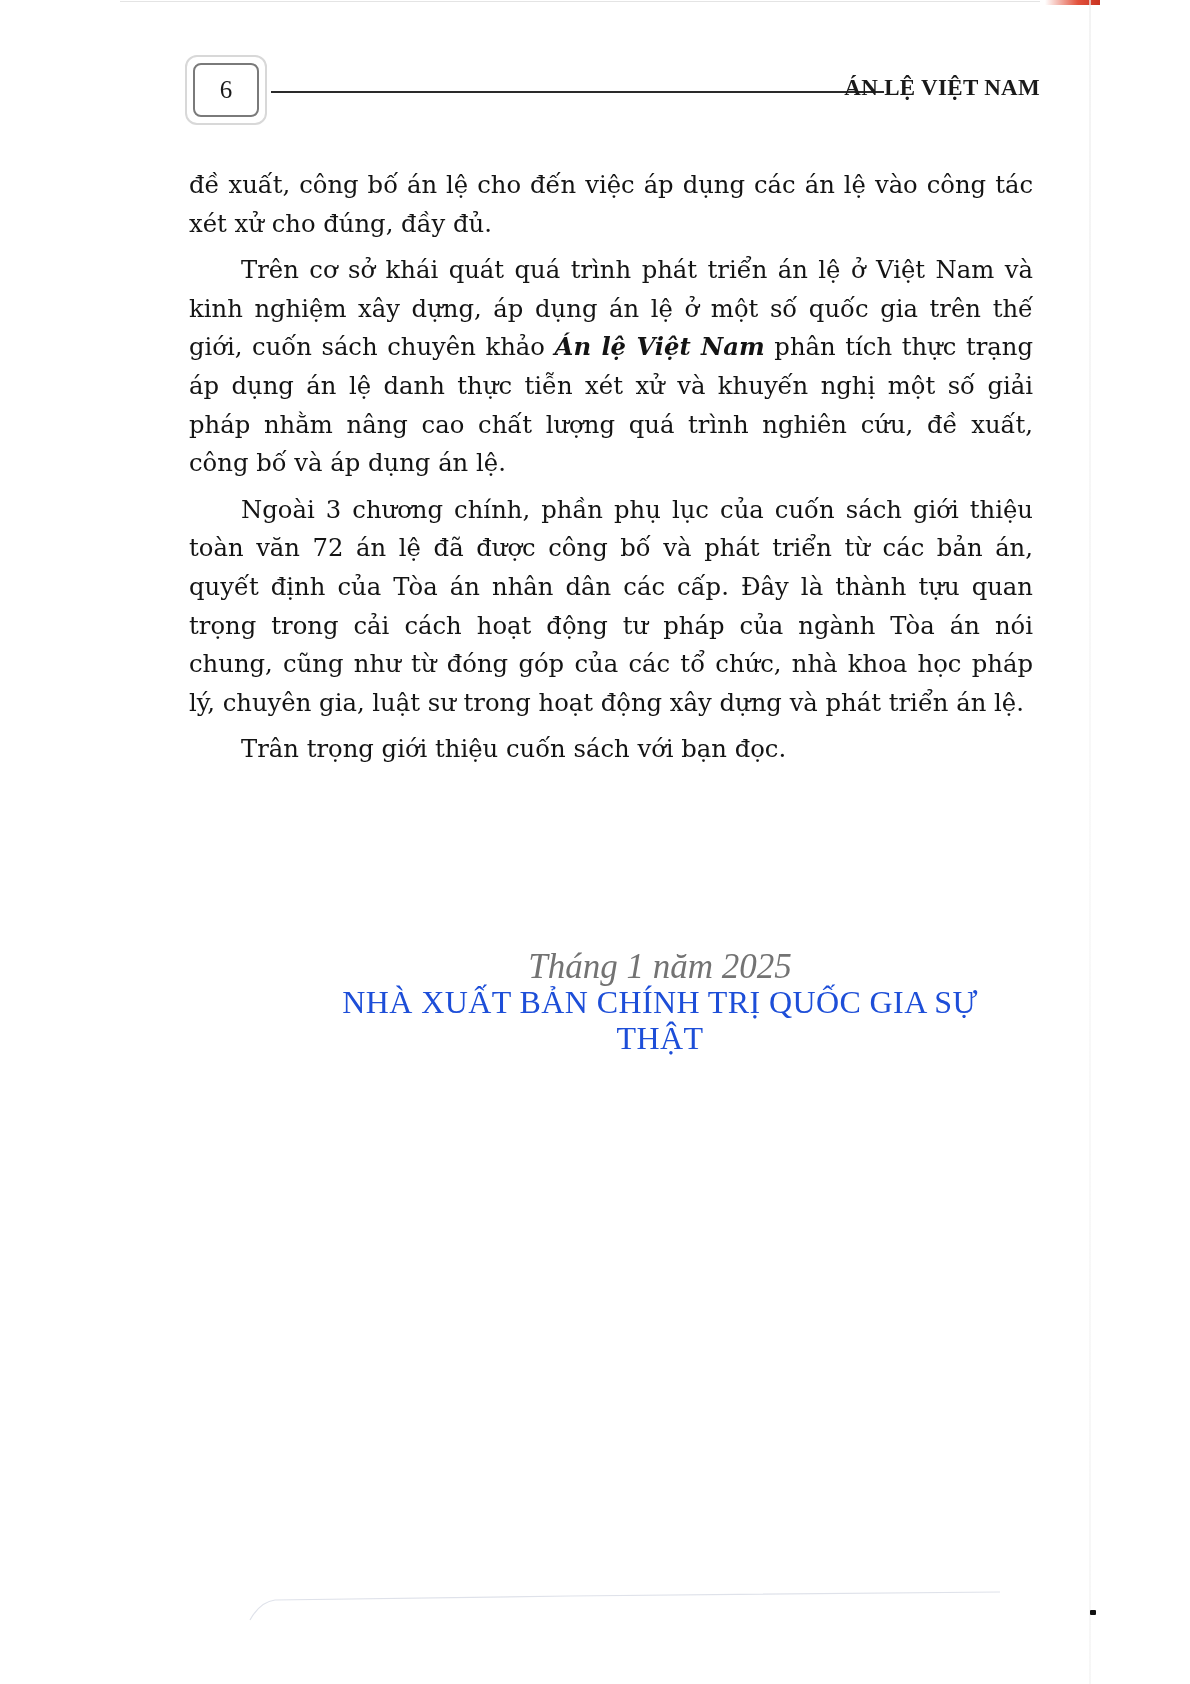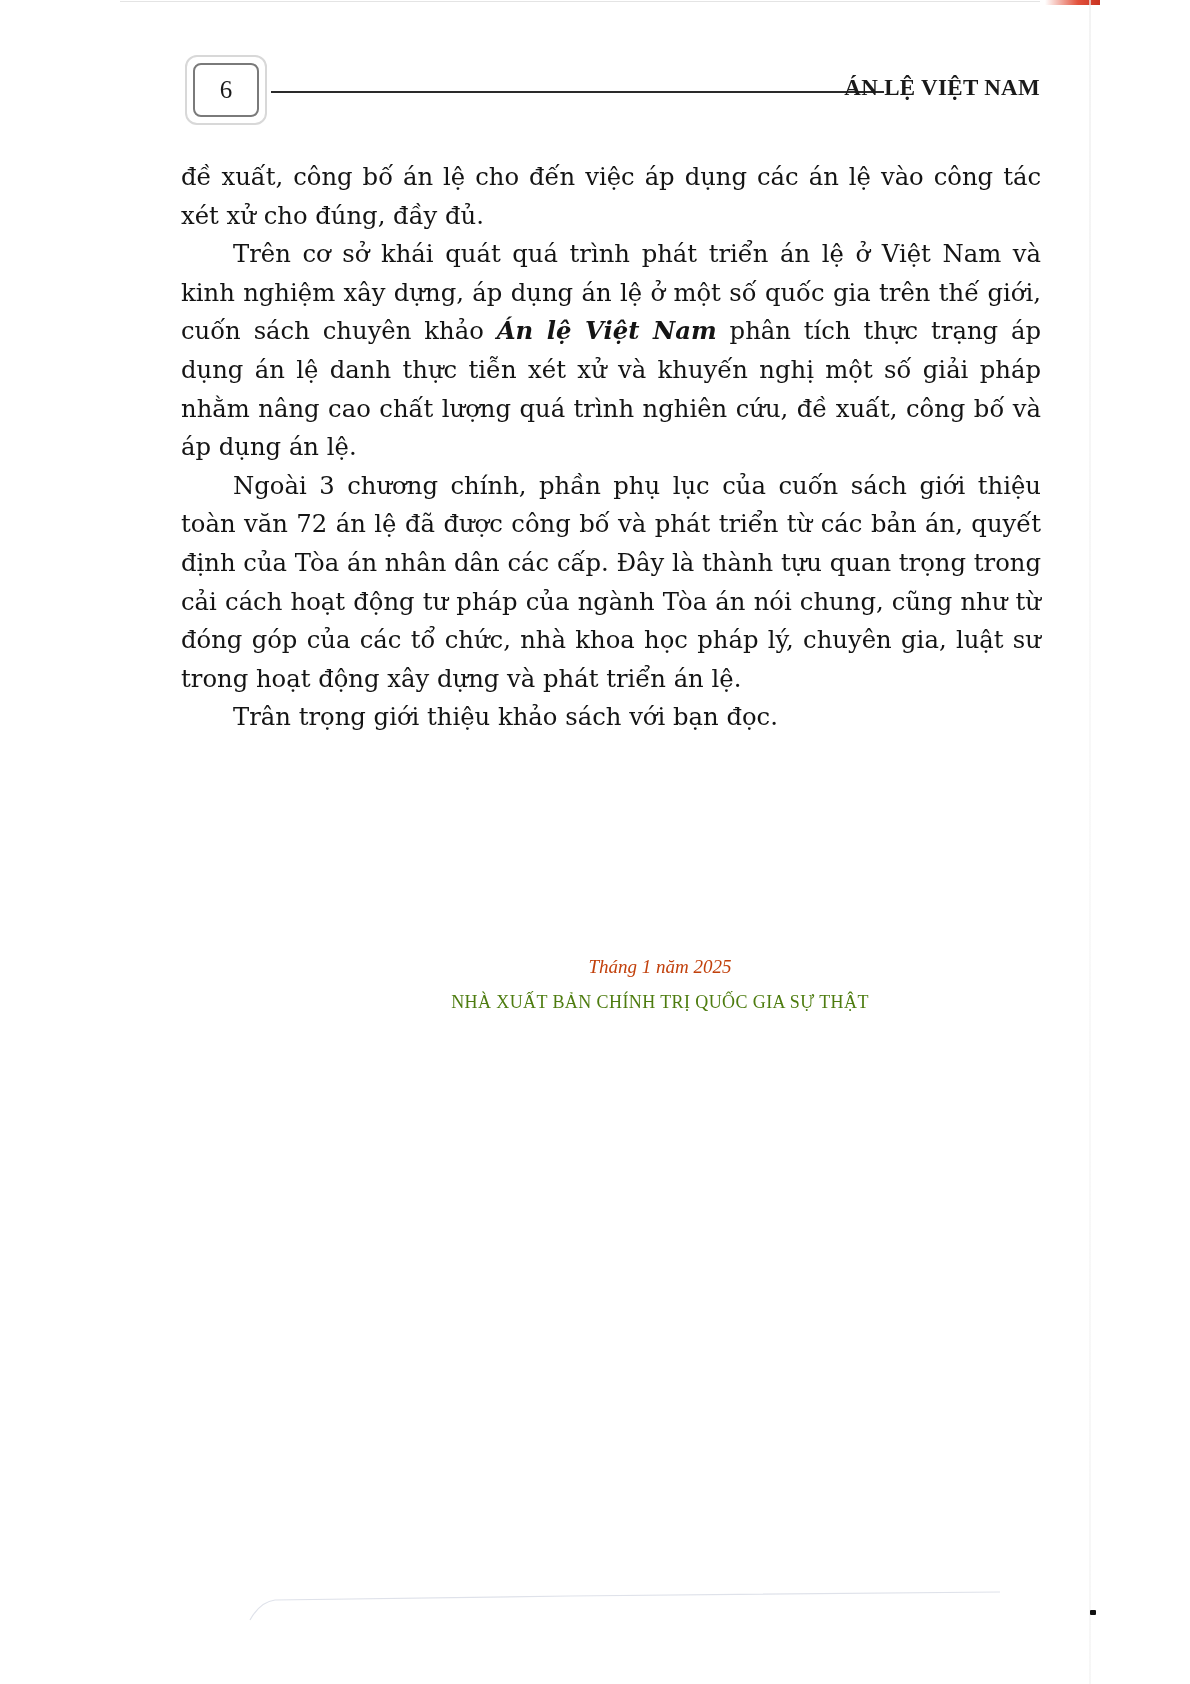--- a/index.html
+++ b/index.html
@@ -83,50 +83,50 @@
     .body-text {
       position: absolute;
       left: 181px;
       top: 158px;
       width: 860px;
       font-size: 24.3px;
       line-height: 38.6px;
       text-align: justify;
     }
     .body-text p {
-      margin: 0;
+      margin: 8px;
       text-indent: 52px;
     }
     .body-text p.cont {
       text-indent: 0;
     }
     .body-text .em {
       font-style: italic;
       font-weight: bold;
     }
     .signature {
       position: absolute;
       left: 300px;
       top: 950px;
       width: 720px;
       text-align: center;
     }
     .sig-date {
       font-family: "Liberation Serif", serif;
       font-style: italic;
-      font-size: 19px;
+      font-size: 35px;
       line-height: 34px;
-      color: #c2410c;
+      color: #737373;
     }
     .sig-publisher {
       font-family: "Liberation Serif", serif;
-      font-size: 18px;
+      font-size: 32px;
       line-height: 36px;
       letter-spacing: 0.4px;
-      color: #4d7c0f;
+      color: #1d4ed8;
     }
     .scan-dot {
       position: absolute;
       left: 1090px; top: 1610px;
       width: 6px; height: 5px;
       background: #111;
       border-radius: 1px;
     }
     .scan-bottom-curve {
       position: absolute;
@@ -148,21 +148,21 @@
     <div class="page-box-inner">6</div>
   </div>
   <div class="header-rule"></div>
   <div class="running-title">ÁN LỆ VIỆT NAM</div>
 </div>
 
 <div class="body-text">
   <p class="cont">đề xuất, công bố án lệ cho đến việc áp dụng các án lệ vào công tác xét xử cho đúng, đầy đủ.</p>
   <p><span>Trên cơ sở khái quát quá trình phát triển án lệ ở Việt Nam và kinh nghiệm xây dựng, áp dụng án lệ ở một số quốc gia trên thế giới, cuốn sách chuyên khảo </span><span class="em">Án lệ Việt Nam</span><span> phân tích thực trạng áp dụng án lệ danh thực tiễn xét xử và khuyến nghị một số giải pháp nhằm nâng cao chất lượng quá trình nghiên cứu, đề xuất, công bố và áp dụng án lệ.</span></p>
   <p>Ngoài 3 chương chính, phần phụ lục của cuốn sách giới thiệu toàn văn 72 án lệ đã được công bố và phát triển từ các bản án, quyết định của Tòa án nhân dân các cấp. Đây là thành tựu quan trọng trong cải cách hoạt động tư pháp của ngành Tòa án nói chung, cũng như từ đóng góp của các tổ chức, nhà khoa học pháp lý, chuyên gia, luật sư trong hoạt động xây dựng và phát triển án lệ.</p>
-  <p>Trân trọng giới thiệu khảo sách với bạn đọc.</p>
+  <p>Trân trọng giới thiệu cuốn sách với bạn đọc.</p>
 </div>
 
 <div class="signature">
   <div class="sig-date">Tháng 1 năm 2025</div>
   <div class="sig-publisher">NHÀ XUẤT BẢN CHÍNH TRỊ QUỐC GIA SỰ THẬT</div>
 </div>
 
 <svg class="scan-bottom-curve" viewBox="0 0 760 60" width="760" height="60">
   <path d="M10 40 Q 20 22 35 20 L 330 16 L 760 12" fill="none" stroke="#dfe2ea" stroke-width="1.2"></path>
 </svg>

